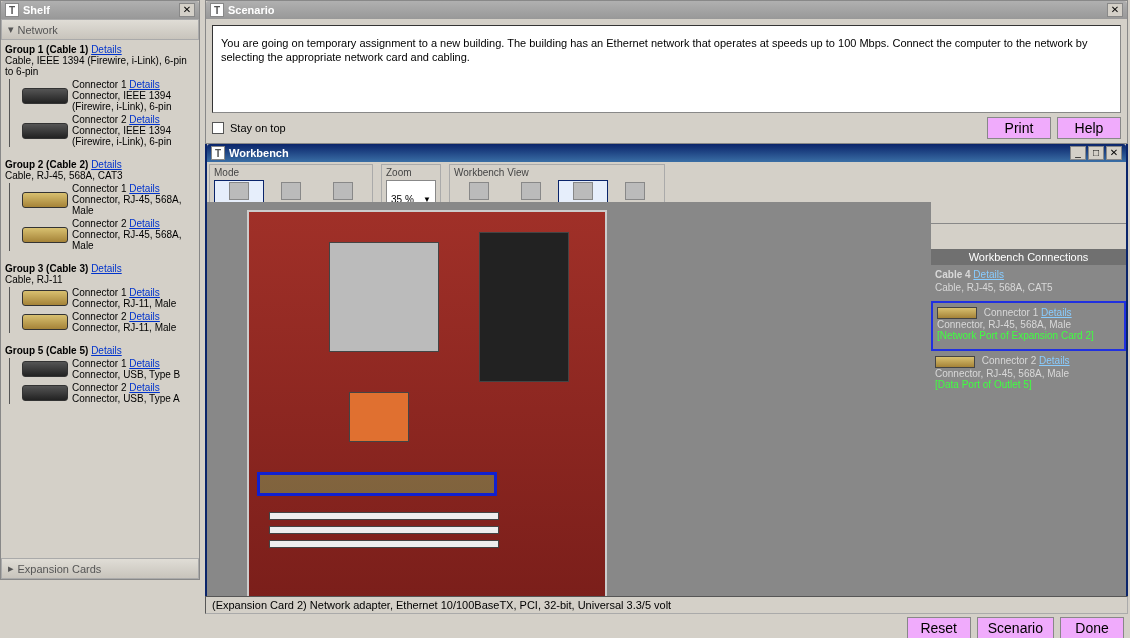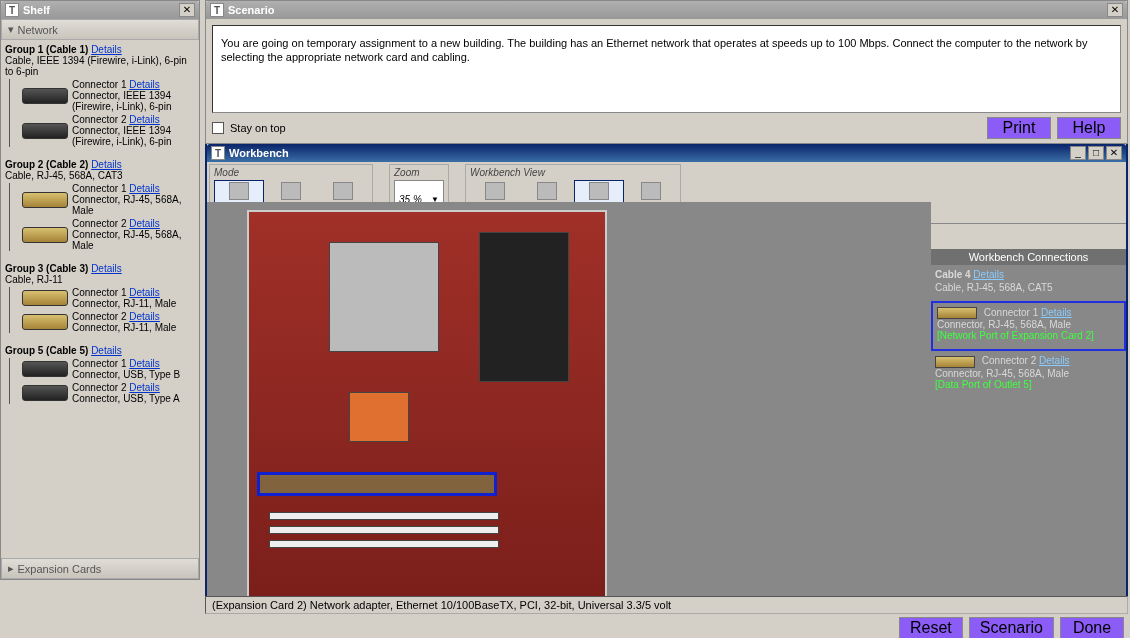--- a/index.html
+++ b/index.html
@@ -54,25 +54,25 @@
 .conn-text { font-size:10px; line-height:11px; }
 .tree-l { border-left:1px solid #555; margin-left:4px; padding-left:6px; }
 
 
 #scenario { position:absolute; left:205px; top:0; right:2px; height: 144px; }
 #scenario-body { position:absolute; top:18px; left:0; right:0; bottom:0; background:#d4d0c8; padding:6px;}
 #scenario-text { background:#fff; border:1px inset #888; padding:10px 8px; height:88px; font-size:11px; line-height:14px;}
 #scenario-footer { display:flex; align-items:center; gap:6px; margin-top:4px; }
 #scenario-footer .chk { width:12px; height:12px; border:1px solid #555; background:#fff;}
 #scenario-footer .fill { flex:1; }
-.stdbtn { min-width:64px; height:22px; border:1px solid #888; background:#8b5cf6; font-size:16px; padding:0 10px;}
+.stdbtn { min-width:64px; height:22px; border:1px solid #888; background:#f0abfc; font-size:14px; padding:0 10px;}
 
 
 #workbench { position:absolute; left:205px; top:144px; right:2px; bottom:34px; border:2px solid #0a246a; border-top:none; background:#d4d0c8; }
-#wb-toolbar { display:flex; align-items:flex-start; padding:2px; gap:16px; border-bottom:1px solid #888;font-style:italic;}
+#wb-toolbar { display:flex; align-items:flex-start; padding:2px; gap:8px; border-bottom:1px solid #888;}
 .toolgroup { border:1px solid #aaa; padding:2px 4px 2px 4px; display:flex; flex-direction:column;}
 .toolgroup .lbl { font-size:10px; color:#444; margin-bottom:2px;}
 .toolgroup .btns { display:flex; gap:2px; }
 .tbbtn { display:flex; flex-direction:column; align-items:center; width:50px; padding:2px 0; font-size:10px; }
 .tbbtn.active { border:1px solid #0a246a; background:#e6eefb; padding:1px 0;}
 .tbicon { width:20px; height:18px; background:#bbb; border:1px solid #888; margin-bottom:2px;}
 .zoomsel { width:50px; height:38px; border:1px solid #888; background:#fff; font-size:10px; display:flex; align-items:center; justify-content:space-between; padding:0 4px;}
 .zoomsel .tri { font-size:8px; }
 
 

